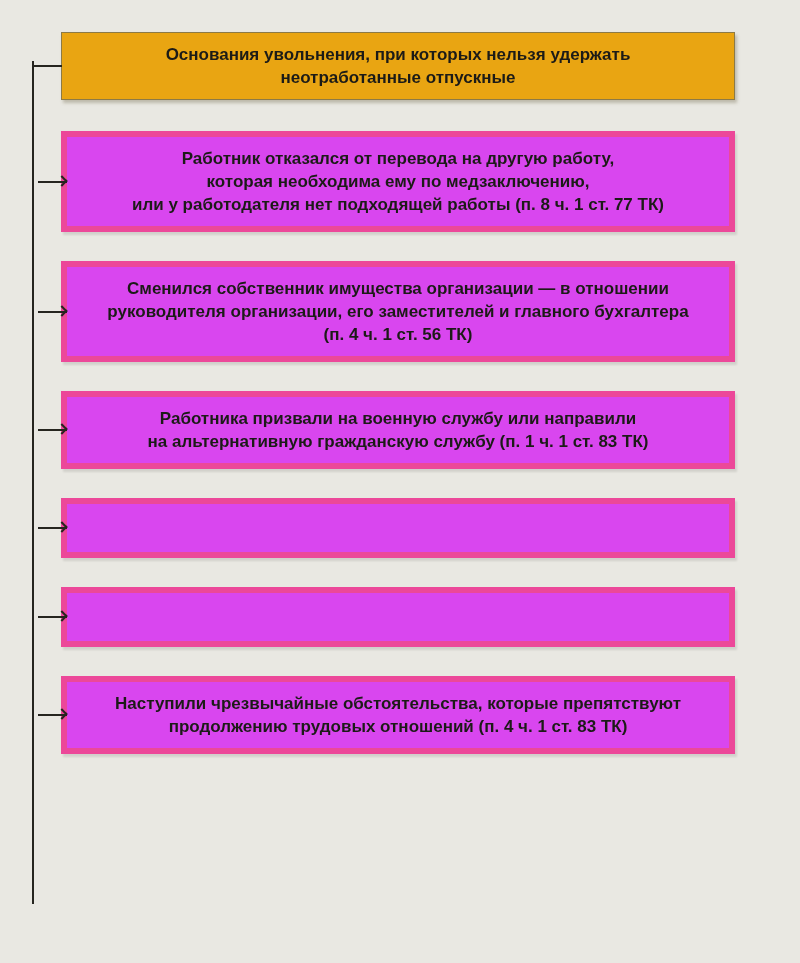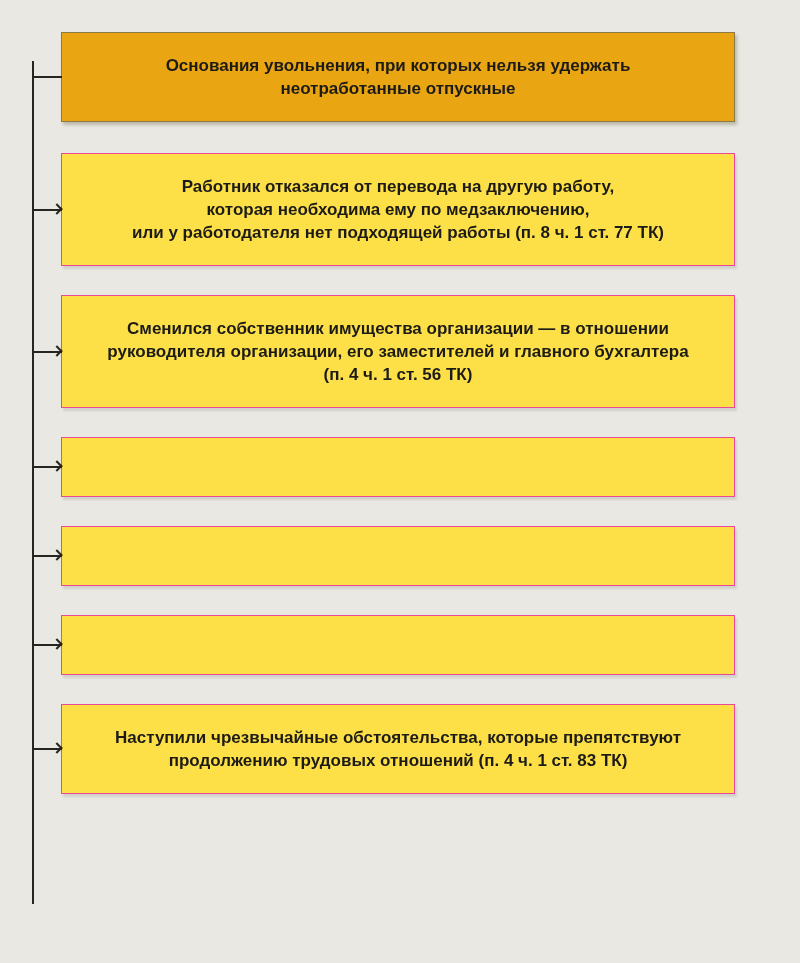--- a/index.html
+++ b/index.html
@@ -30,35 +30,35 @@
     width: 674px;
     box-sizing: border-box;
     display: flex;
     align-items: center;
     justify-content: center;
     text-align: center;
     font-weight: bold;
     color: #1c1b17;
     font-size: 17px;
     line-height: 23px;
-    padding: 21px 14px;
+    padding: 10px 14px;
   }
   .txt { white-space: pre-line; }
   .header-row {
     margin-top: 32px;
     min-height: 59px;
     background: #e9a512;
     border: 1px solid #8c7a46;
     box-shadow: 2px 3px 3px rgba(110, 100, 70, 0.35);
   }
   .item-row {
     margin-top: 29px;
     min-height: 60px;
-    background: #fde047;
-    border: 1px solid #ec4899;
+    background: #d946ef;
+    border: 6px solid #ec4899;
     box-shadow: 2px 3px 2px rgba(0, 0, 0, 0.10);
   }
   .header-row + .item-row { margin-top: 31px; }
   
   .arrow {
     position: absolute;
     left: -29px;
     top: 50%;
     margin-top: -1px;
     width: 29px;
@@ -117,20 +117,22 @@
       </div>
     <span class="txt">Сменился собственник имущества организации — в отношении
 руководителя организации, его заместителей и главного бухгалтера
 (п. 4 ч. 1 ст. 56 ТК)</span>
   </div>
 
   <div class="row item-row">
     <div class="arrow">
         <i class="chev"></i>
       </div>
+    <span class="txt">Работника призвали на военную службу или направили
+на альтернативную гражданскую службу (п. 1 ч. 1 ст. 83 ТК)</span>
   </div>
 
   <div class="row item-row">
     <div class="arrow">
         <i class="chev"></i>
       </div>
   </div>
 
 
   <div class="row item-row">

